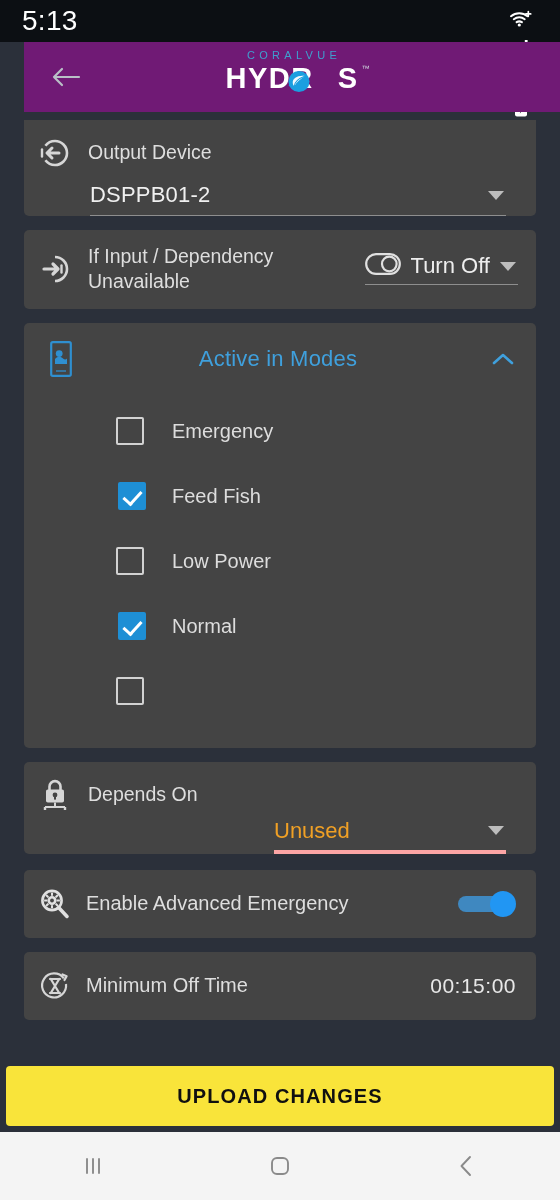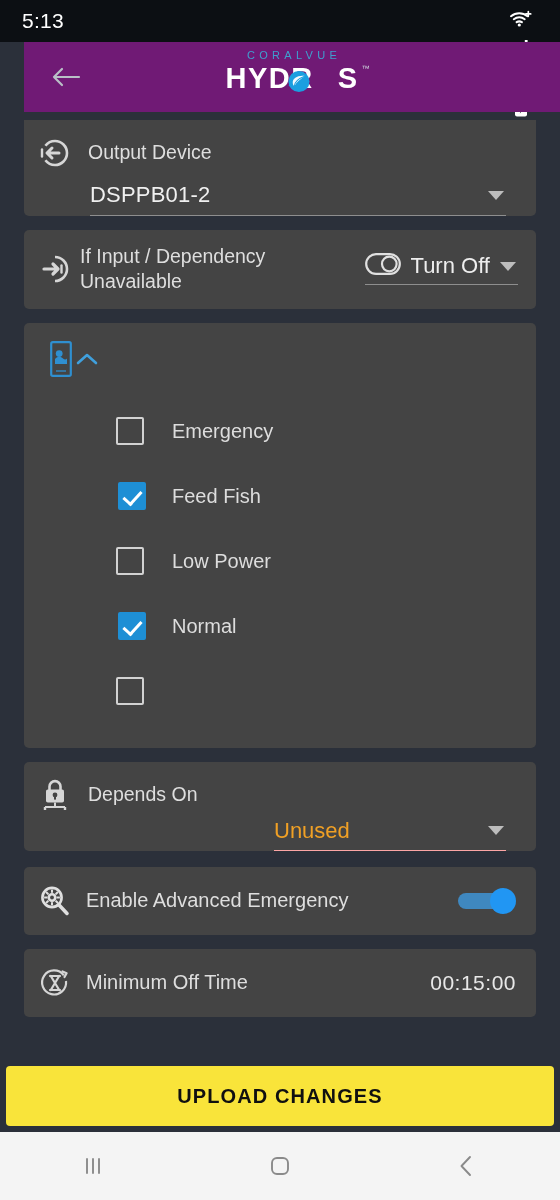--- a/index.html
+++ b/index.html
@@ -30,21 +30,21 @@
   .status-bar {
     height: 42px;
     background: #0c0f13;
     display: flex;
     align-items: center;
     justify-content: space-between;
     padding: 0 18px 0 22px;
     flex: 0 0 auto;
   }
   .status-time {
-    font-size: 21px;
+    font-size: 28px;
     color: #ffffff;
     letter-spacing: 0.3px;
   }
   .status-icons {
     display: flex;
     align-items: center;
     gap: 9px;
     flex-direction: column;
   }
   .status-icons .sicon {
@@ -188,21 +188,21 @@
   
   .card-dep {
     display: flex;
     align-items: center;
     padding: 14px 18px 14px 14px;
     min-height: 74px;
   }
   .dep-left {
     display: flex;
     align-items: center;
-    gap: 8px;
+    gap: 16px;
     flex: 1 1 auto;
   }
   .dep-label {
     font-size: 19.5px;
     line-height: 1.3;
     color: #dedede;
   }
   .dep-right {
     display: flex;
     align-items: center;
@@ -283,21 +283,21 @@
   .mode-label {
     font-size: 20px;
     color: #dddddd;
   }
 
   
   .depends-select {
     margin: 6px 30px 16px 0;
     width: 232px;
     margin-left: auto;
-    border-bottom: 1px solid #fca5a5;
+    border-bottom: 4px solid #fca5a5;
     display: flex;
     align-items: center;
     justify-content: space-between;
     padding-bottom: 6px;
     cursor: pointer;
   }
   .depends-value {
     font-size: 22px;
     color: #f0a025;
   }
@@ -516,20 +516,21 @@
     <div class="card">
       <div class="modes-head">
         <span class="modes-icon">
           <svg width="22" height="36" viewBox="0 0 22 36">
             <rect x="1.2" y="1.2" width="19.6" height="33.6" rx="1.6" fill="none" stroke="#2f8fd0" stroke-width="2.2"></rect>
             <path d="M5 18 c2.4-3 5.6-3 8 -.6 c1.6 1.6 3 1.2 4 .2 v5.4 H5 Z" fill="#2f8fd0"></path>
             <circle cx="9.2" cy="12.6" r="3.4" fill="#2f8fd0"></circle>
             <line x1="6" y1="30" x2="16" y2="30" stroke="#2f8fd0" stroke-width="1.3"></line>
           </svg>
         </span>
+        <span class="modes-title">Active in Modes</span>
         <span class="chevron-up">
           <svg width="22" height="14" viewBox="0 0 22 14">
             <path d="M2 11 L11 3 L20 11" fill="none" stroke="#3fa0dd" stroke-width="2.6" stroke-linecap="round" stroke-linejoin="round"></path>
           </svg>
         </span>
       </div>
 
       <div class="modes-list">
 
         <div class="mode-item">

